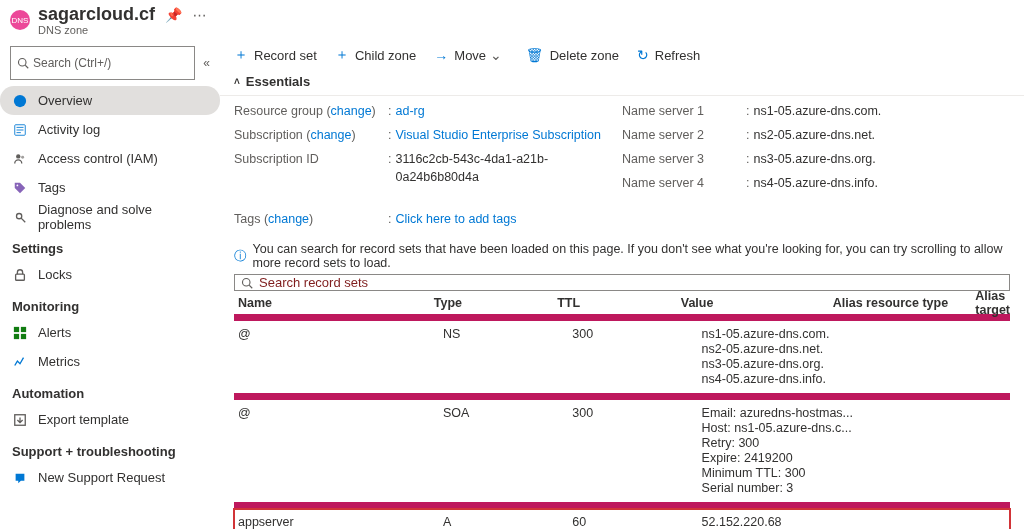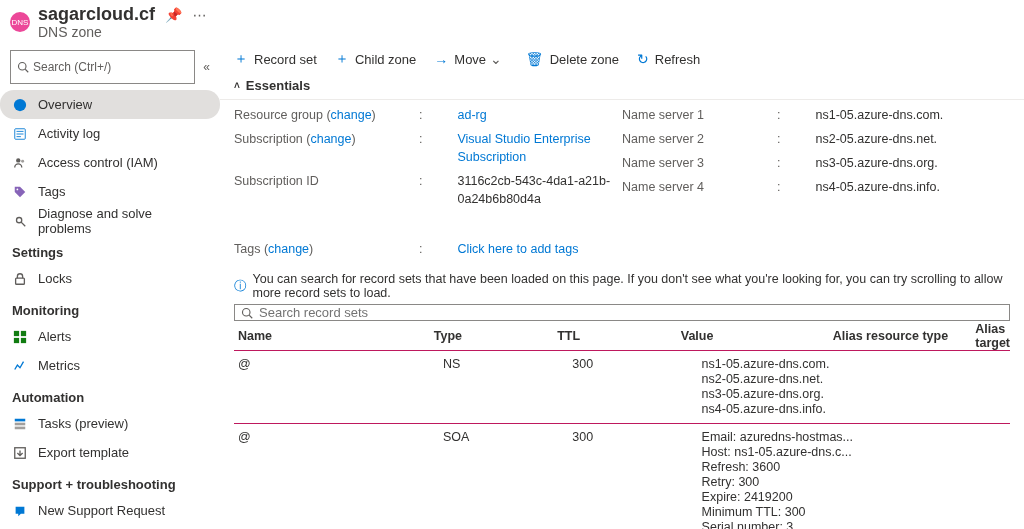--- a/index.html
+++ b/index.html
@@ -1,53 +1,53 @@
 <!DOCTYPE html>
 <html><head>
 <meta charset="utf-8">
 <style>
   * { box-sizing: border-box; margin: 0; padding: 0; font-family: "Segoe UI", Arial, sans-serif; }
   body { font-size: 13px; color: #323130; background: #ffffff; width: 1024px; height: 529px; overflow: hidden; }
   .root { display: flex; flex-direction: column; height: 100%; }
   .header { display: flex; align-items: center; padding: 4px 10px 6px 10px; }
   .dns-icon { width: 20px; height: 20px; border-radius: 50%; background: #ec4899; color: #fff; font-size: 8px; display:flex; align-items:center; justify-content:center; margin-right:8px; }
   .title { font-size: 18px; font-weight: 600; }
-  .subtitle { font-size: 14px; color: #605e5c; margin-top: -1px; }
+  .subtitle { font-size: 11px; color: #605e5c; margin-top: -1px; }
   .header-top { display:flex; align-items:center; }
   .pin-icon, .more-icon { color:#605e5c; margin-left:10px; font-size:14px; cursor:pointer; }
   .body { display:flex; flex:1; overflow:hidden; }
   .sidebar { width: 220px; border-right: 0; padding-top:4px; }
   .search-wrap { display:flex; align-items:center; padding:0 10px 6px 10px; }
   .search-box { flex:1; border:1px solid #8a8886; height:24px; padding:16px 6px; display:flex; align-items:center; font-size:12px; color:#605e5c; }
   .search-box svg { margin-right:4px; }
   .collapse-icon { color:#605e5c; margin-left:8px; font-size:12px; cursor:pointer; }
   .nav-item { display:flex; align-items:center; height:29px; padding:0 12px; cursor:pointer; font-size:13px; color:#323130;border-radius:14px; }
   .nav-item .icon { width:16px; margin-right:10px; display:flex; align-items:center; justify-content:center; color:#605e5c; }
   .nav-item.selected { background:#e1dfdd; }
   .nav-group-label { padding:10px 12px 4px 12px; font-weight:600; font-size:13px; color:#323130; }
   .main { flex:1; display:flex; flex-direction:column; overflow:hidden; }
   .toolbar { display:flex; align-items:center; padding:4px 14px; height:32px; border-bottom:0; }
   .tool-btn { display:flex; align-items:center; margin-right:18px; font-size:13px; color:#323130; cursor:pointer; }
   .tool-btn .ticon { color:#0078d4; margin-right:6px; font-size:14px; }
   .essentials-hdr { display:flex; align-items:center; padding:6px 14px; border-bottom:1px solid #edebe9; font-weight:600; font-size:13px; }
   .essentials-hdr .chev { margin-right:6px; font-size:10px; }
   .essentials { display:flex; padding:6px 14px 4px 14px; font-size:12.5px; }
   .ess-col { flex:1; }
-  .ess-row { display:flex; margin-bottom:6px; line-height:18px;gap:31px; }
+  .ess-row { display:flex; margin-bottom:6px; line-height:18px; }
   .ess-label { color:#605e5c; width:150px; flex-shrink:0; }
   .ess-label.right { width:120px; }
   .ess-sep { margin:0 4px; color:#605e5c; }
   .ess-value { color:#323130; }
   .link { color:#0078d4; cursor:pointer; }
   .info-bar { display:flex; align-items:center; padding:4px 14px; font-size:12.5px; color:#323130; }
   .info-bar .info-icon { color:#0078d4; margin-right:6px; }
-  .record-search { margin:0 14px; height:26px; border:1px solid #8a8886; display:flex; align-items:center; padding:0 6px; font-size:13px; color:#737373; }
+  .record-search { margin:0 14px; height:26px; border:1px solid #8a8886; display:flex; align-items:center; padding:0 6px; font-size:13px; color:#7f1d1d; }
   .record-search svg { margin-right:6px; }
   .records-table { margin:0 14px; }
-  .tbl-head, .tbl-row { display:flex; align-items:center; border-bottom:1px solid #be185d; font-size:12.5px;justify-content:space-between; }
+  .tbl-head, .tbl-row { display:flex; align-items:center; border-bottom:7px solid #be185d; font-size:12.5px;justify-content:space-between; }
   .tbl-head { font-weight:600; height:30px; }
   .tbl-row { padding:6px 0; align-items:flex-start; }
   .c-name { width:210px; padding-left:4px; }
   .c-type { width:130px; }
   .c-ttl { width:130px; }
   .c-value { width:160px; }
   .c-alias { width:150px; }
   .c-target { flex:1; }
   .highlight { outline:2px solid #d13438; outline-offset:-1px; }
   .muti-line div { line-height:15px; }
@@ -156,30 +156,20 @@
             <span class="icon">
               <svg width="14" height="14" viewBox="0 0 16 16" fill="none" stroke="#0078d4" stroke-width="1.5">
                 <path d="M2 12l3-5 3 3 4-7"></path>
               </svg>
             </span>
             <span>Metrics</span>
           </div>
           <div class="nav-group-label">Automation</div>
           <div class="nav-item">
             <span class="icon">
-              <svg width="14" height="14" viewBox="0 0 16 16" fill="#0078d4">
-                <rect x="2" y="2" width="12" height="3"></rect>
-                <rect x="2" y="6.5" width="12" height="3" fill="#a19f9d"></rect>
-                <rect x="2" y="11" width="12" height="3" fill="#a19f9d"></rect>
-              </svg>
-            </span>
-            <span>Tasks (preview)</span>
-          </div>
-          <div class="nav-item">
-            <span class="icon">
               <svg width="14" height="14" viewBox="0 0 16 16" fill="none" stroke="#605e5c" stroke-width="1.5">
                 <rect x="2" y="2" width="12" height="12"></rect>
                 <path d="M8 5v6M5 8l3 3 3-3"></path>
               </svg>
             </span>
             <span>Export template</span>
           </div>
           <div class="nav-group-label">Support + troubleshooting</div>
           <div class="nav-item">
             <span class="icon">
@@ -232,21 +222,21 @@
           <div class="ess-row">
             <span class="ess-label"><span>Subscription</span> (<span class="link">change</span>)</span>
             <span class="ess-sep">:</span>
             <span class="link">Visual Studio Enterprise Subscription</span>
           </div>
           <div class="ess-row">
             <span class="ess-label">Subscription ID</span>
             <span class="ess-sep">:</span>
             <span class="ess-value">3116c2cb-543c-4da1-a21b-0a24b6b80d4a</span>
           </div>
-          <div class="ess-row" style="margin-top:32px;">
+          <div class="ess-row" style="margin-top:24px;">
             <span class="ess-label"><span>Tags</span> (<span class="link">change</span>)</span>
             <span class="ess-sep">:</span>
             <span class="link">Click here to add tags</span>
           </div>
         </div>
         <div class="ess-col">
           <div class="ess-row">
               <span class="ess-label right">Name server 1</span>
               <span class="ess-sep">:</span>
               <span class="ess-value">ns1-05.azure-dns.com.</span>
@@ -304,21 +294,20 @@
               <div class="c-alias"></div>
               <div class="c-target"></div>
             </div>
             <div class="tbl-row">
               <div class="c-name">@</div>
               <div class="c-type">SOA</div>
               <div class="c-ttl">300</div>
               <div class="c-value muti-line">
                 <div>Email: azuredns-hostmas...</div>
                 <div>Host: ns1-05.azure-dns.c...</div>
-                <div>Refresh: 3600</div>
                 <div>Retry: 300</div>
                 <div>Expire: 2419200</div>
                 <div>Minimum TTL: 300</div>
                 <div>Serial number: 3</div>
               </div>
               <div class="c-alias"></div>
               <div class="c-target"></div>
             </div>
             <div class="tbl-row highlight">
               <div class="c-name">appserver</div>

